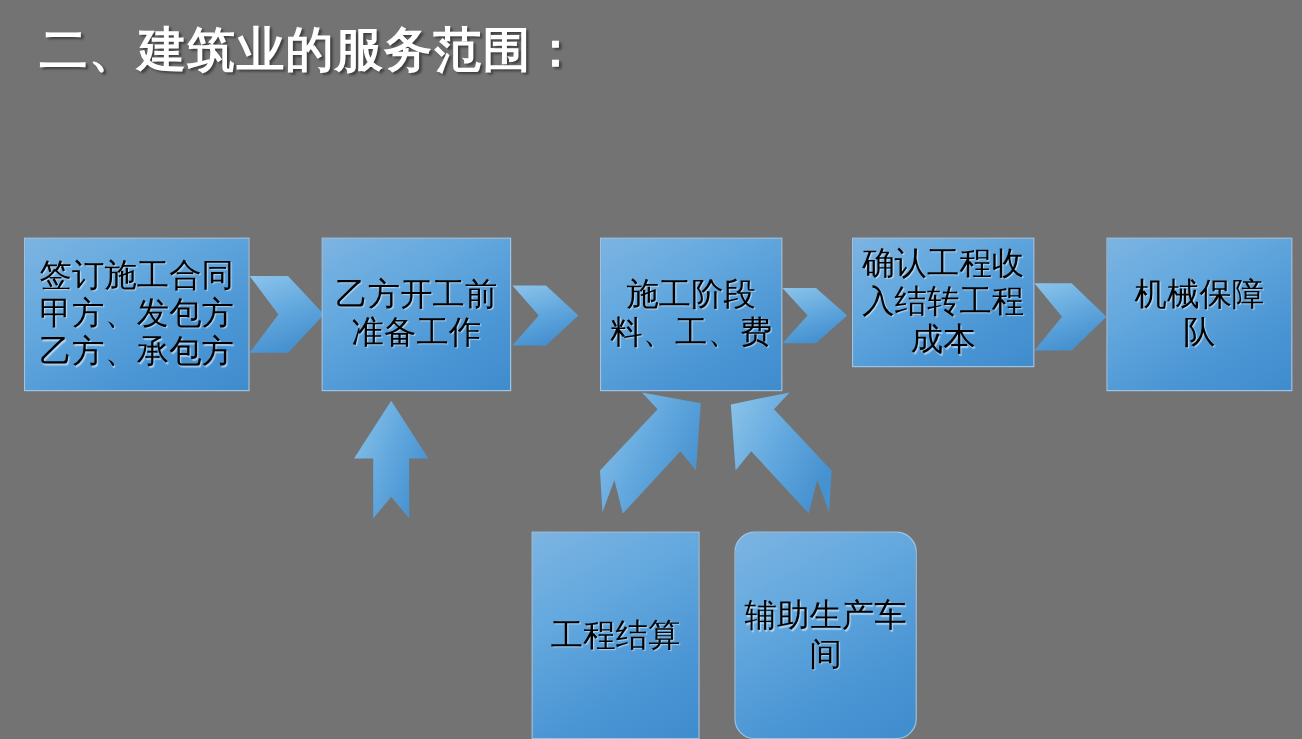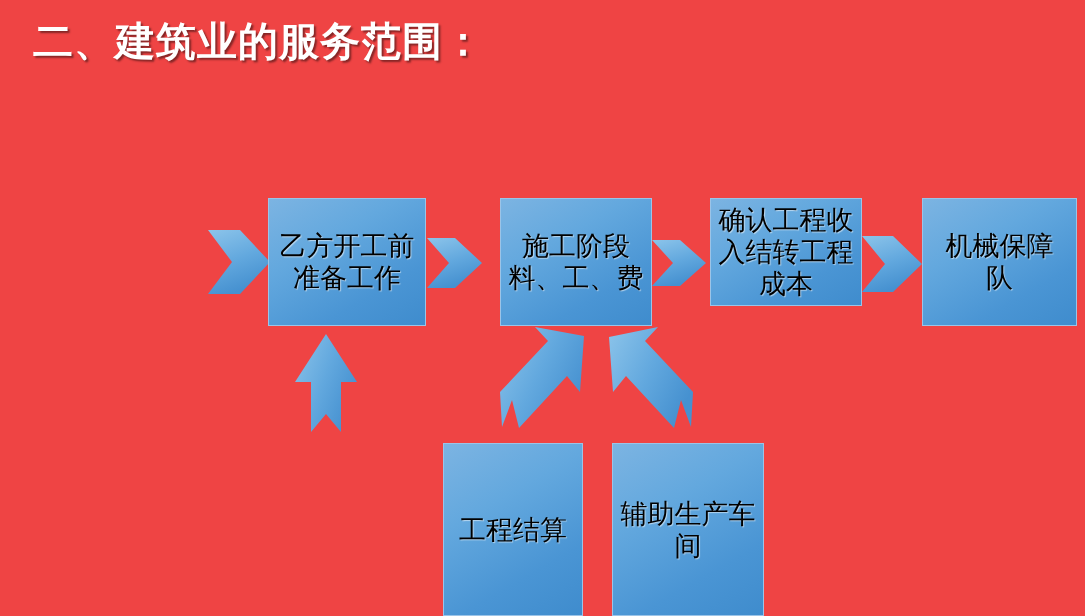--- a/index.html
+++ b/index.html
@@ -4,21 +4,21 @@
 <style>
   html, body {
     margin: 0;
     padding: 0;
     background: #0f3d43;
   }
   #slide {
     position: relative;
     width: 1085px;
     height: 616px;
-    background: #ef4444;
+    background: #737373;
     overflow: hidden;
     font-family: "DejaVu Sans", "Liberation Sans", sans-serif;
   }
 
   
   #slide-title {
     position: absolute;
     left: 33px;
     top: 14px;
     font-size: 40px;
@@ -88,20 +88,23 @@
 
     <polygon fill="url(#agrad)" points="862,236 893,236 922,264 893,292 862,292 885,264"></polygon>
 
     <polygon fill="url(#agradv)" points="326,334 357,382 341,382 341,432 326,414 311,432 311,382 295,382"></polygon>
 
     <polygon fill="url(#agradv)" points="584,336 580,392 567,376 519,428 512,400 502,427 500,392 548,341 535,327"></polygon>
 
     <polygon fill="url(#agradv)" points="609,337 613,392 626,376 674,428 681,400 691,427 693,392 645,341 658,327"></polygon>
   </svg>
 
+  <div class="pbox" style="left:20px; top:198px; width:188px; height:128px;">
+    <span>签订施工合同甲方、发包方乙方、承包方</span>
+  </div>
 
   <div class="pbox" style="left:268px; top:198px; width:158px; height:128px;">
     <span>乙方开工前准备工作</span>
   </div>
 
   <div class="pbox" style="left:500px; top:198px; width:152px; height:128px;justify-content:center;">
     <span>施工阶段料、工、费</span>
   </div>
 
   <div class="pbox" style="left:710px; top:198px; width:152px; height:108px;">
@@ -110,17 +113,17 @@
 
   <div class="pbox small-pad" style="left:922px; top:198px; width:155px; height:128px;">
     <span>机械保障队</span>
   </div>
 
 
   <div class="pbox" style="left:443px; top:443px; width:140px; height:173px;">
     <span>工程结算</span>
   </div>
 
-  <div class="pbox" style="left:612px; top:443px; width:152px; height:173px;">
+  <div class="pbox" style="left:612px; top:443px; width:152px; height:173px;border-radius:17px;">
     <span>辅助生产车间</span>
   </div>
 
 </div>
 
 </body></html>

